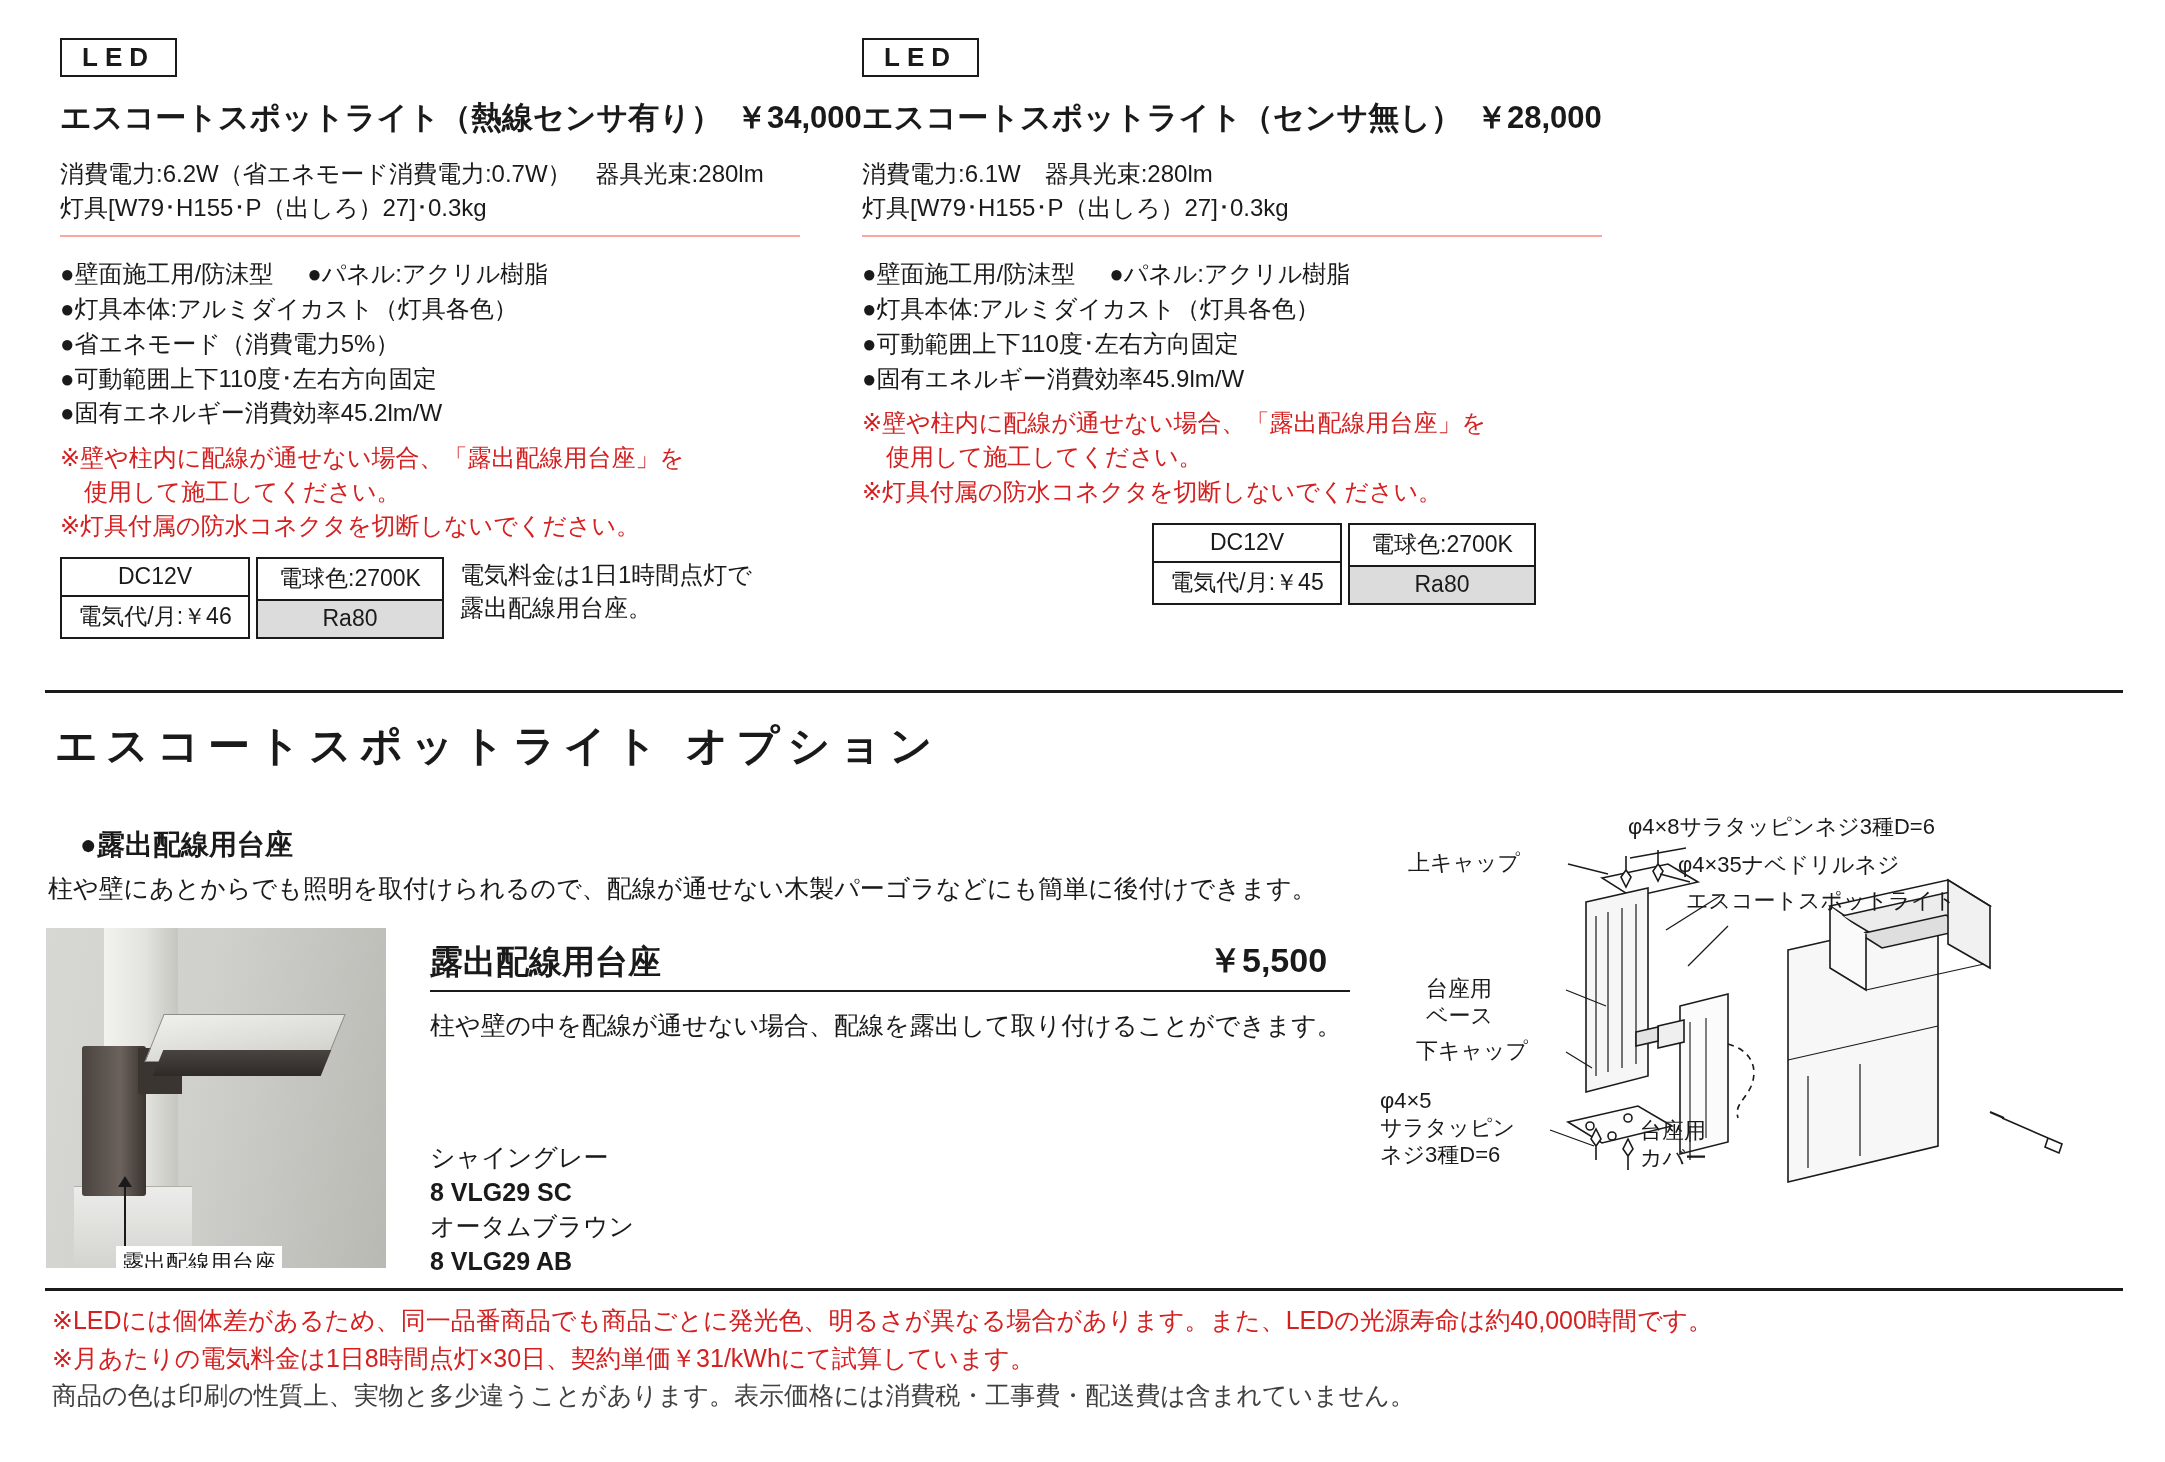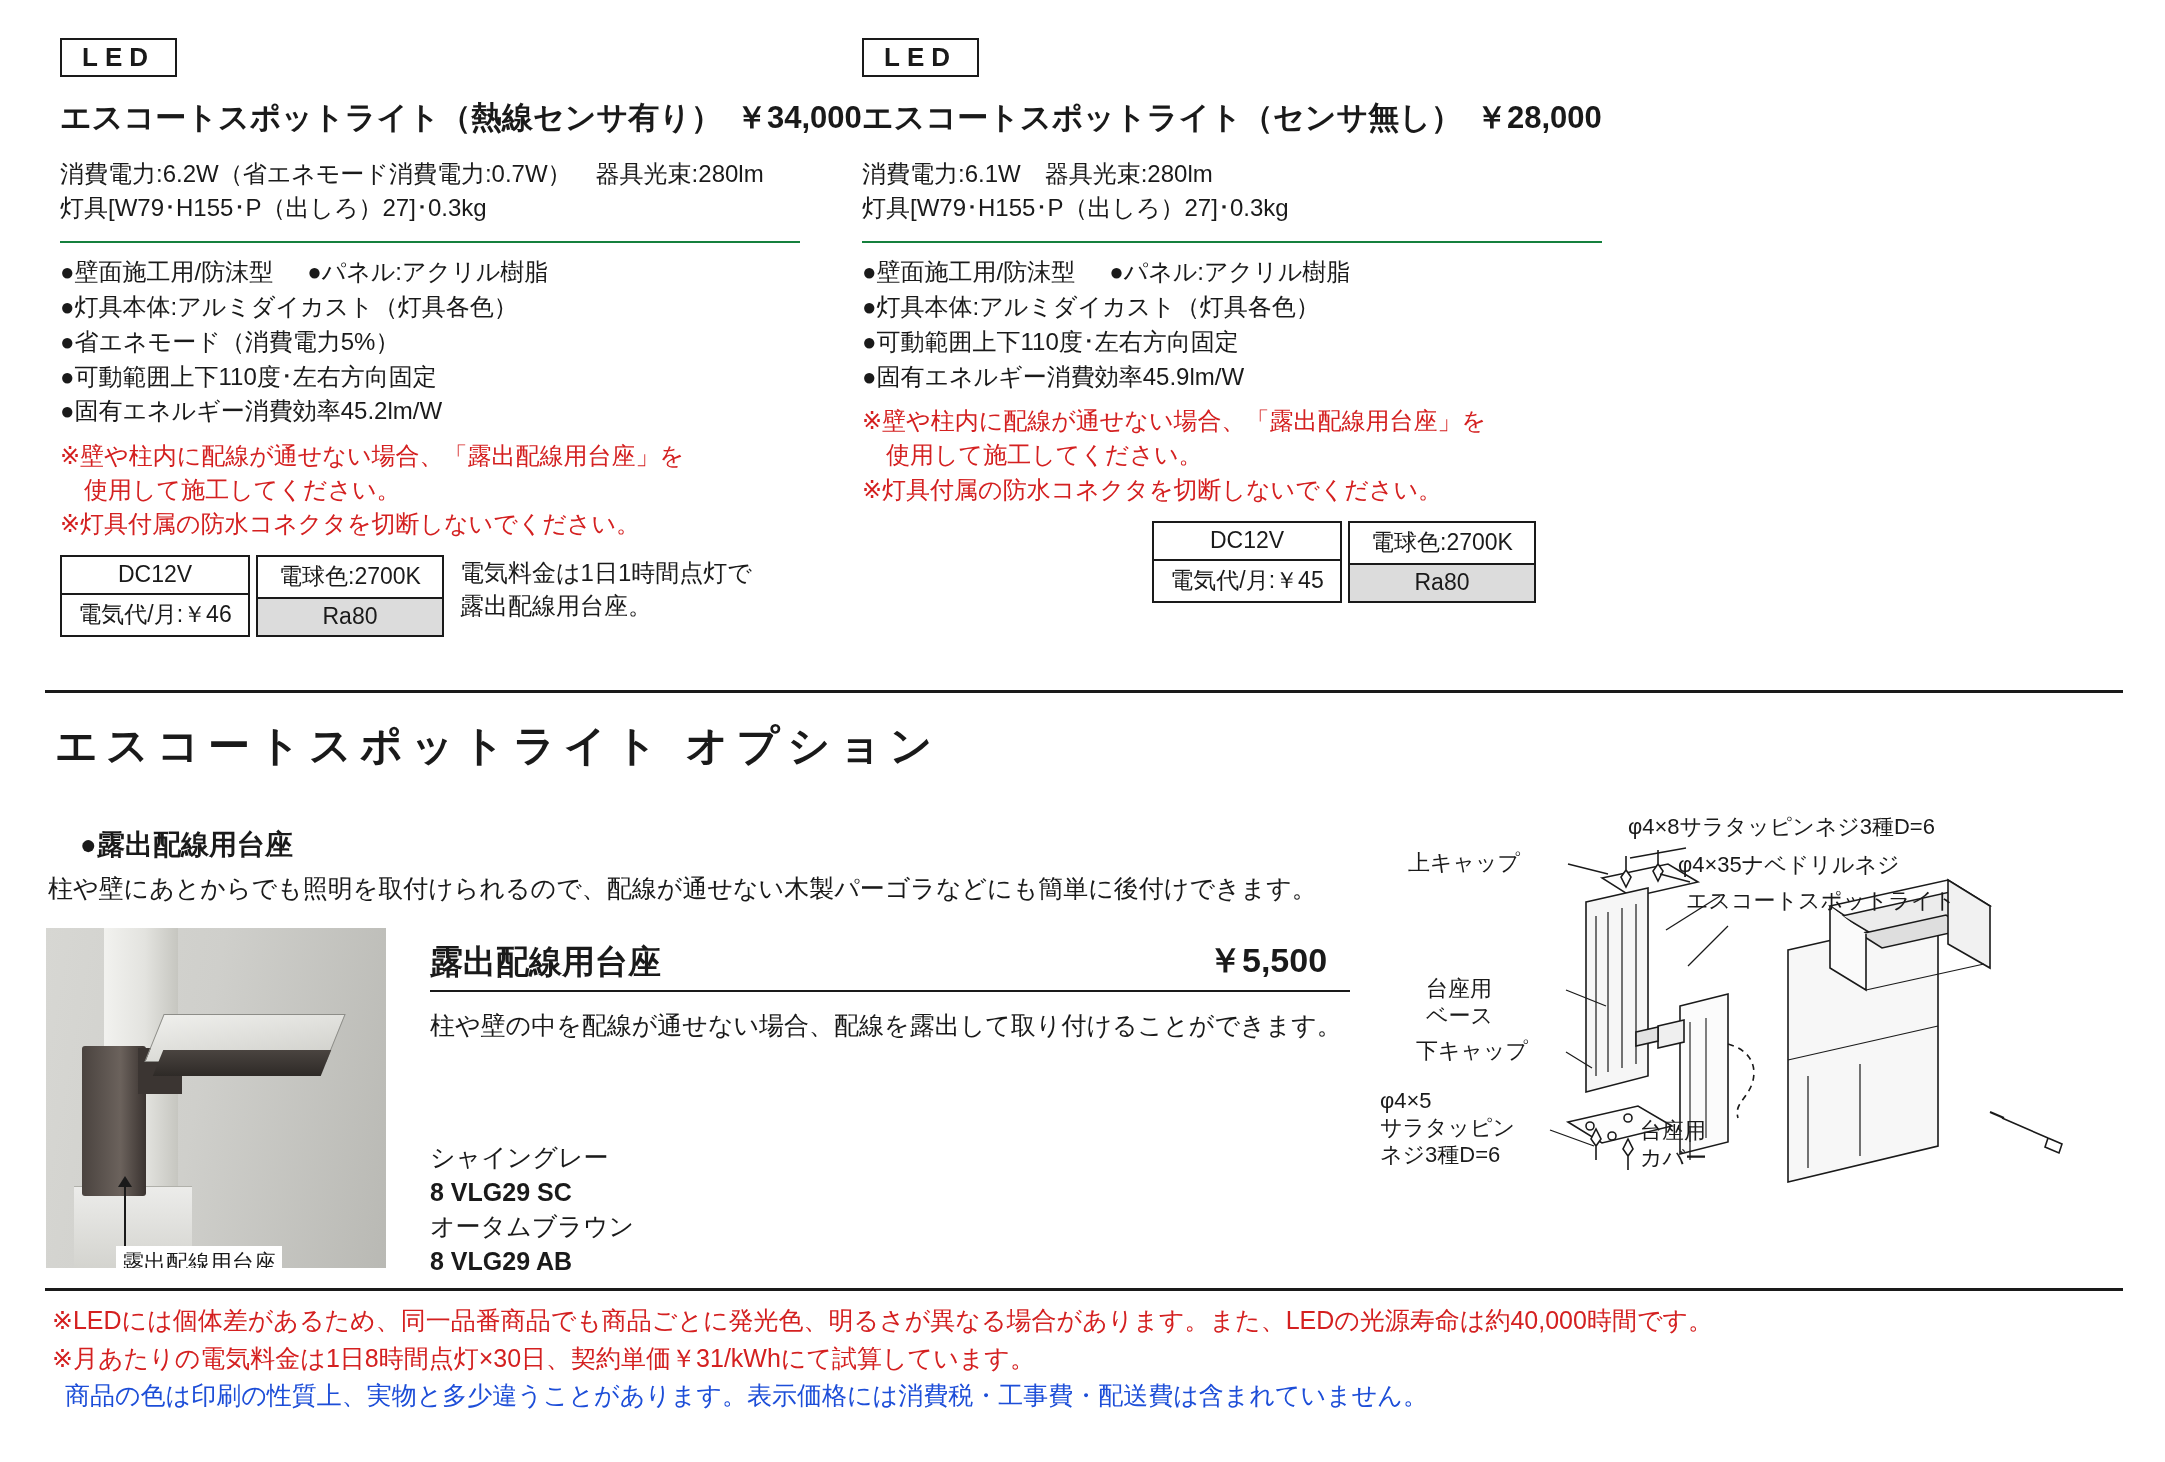--- a/index.html
+++ b/index.html
@@ -55,23 +55,23 @@
     margin: 6px 0 18px 0;
     white-space: nowrap;
   }
   .product-title .price {
     margin-left: 14px;
   }
 
   .spec-lines {
     font-size: 24px;
     line-height: 1.42;
-    padding-bottom: 16px;
-    border-bottom: 2px solid #15803d;
-    margin-bottom: 12px;
+    padding-bottom: 10px;
+    border-bottom: 2px solid #fca5a5;
+    margin-bottom: 20px;
   }
   .spec-lines div { white-space: nowrap; }
 
   .bullets {
     font-size: 24px;
     line-height: 1.45;
     margin-bottom: 10px;
   }
   .bullets .row { white-space: nowrap; }
   .bullets .row .b2 { margin-left: 34px; }
@@ -257,21 +257,21 @@
   
   .footnote-rule {
     position: absolute; left: 45px; top: 1288px;
     width: 2078px; height: 3px; background: #1a1a1a;
   }
   .footnotes {
     position: absolute; left: 52px; top: 1302px;
     font-size: 25px; line-height: 1.5;
   }
   .footnotes .red { color: #d42020; }
-  .footnotes .blk { color: #1d4ed8; margin-left: 13px; }
+  .footnotes .blk { color: #404040; }
 </style>
 </head>
 <body>
 
 <div class="page">
 
   <div class="products">
 
     <div class="product-col">
       <div class="led-badge">LED</div>

